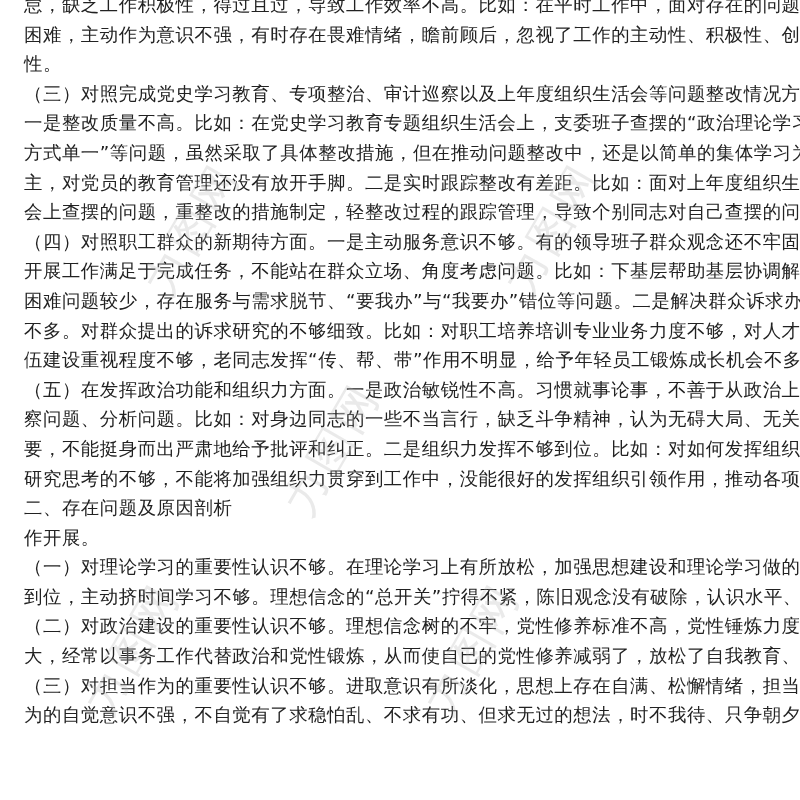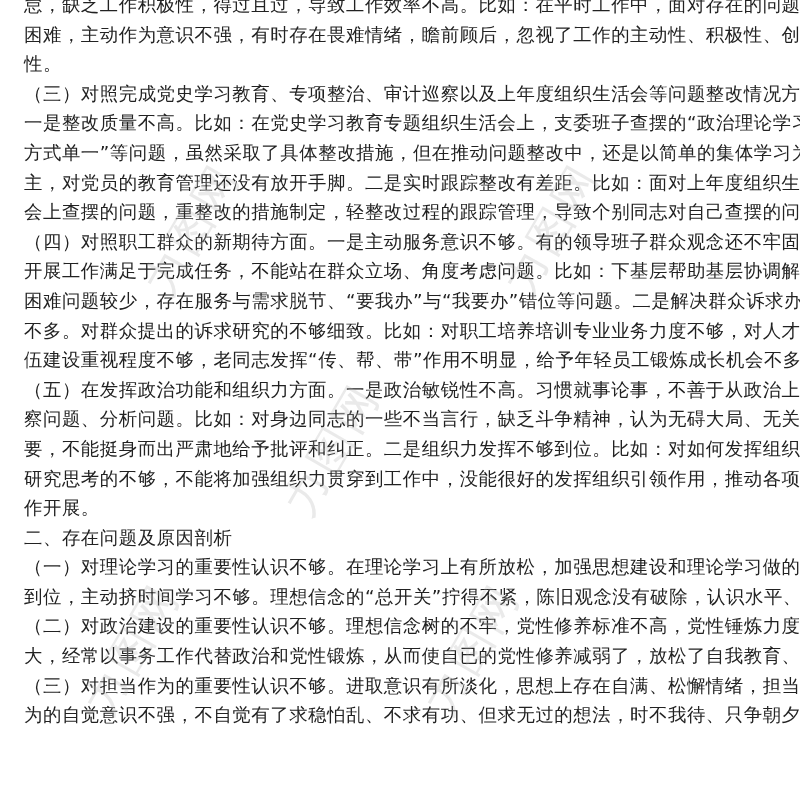--- a/index.html
+++ b/index.html
@@ -31,22 +31,22 @@
   <div class="line">会上查摆的问题，重整改的措施制定，轻整改过程的跟踪管理，导致个别同志对自己查摆的问题</div>
   <div class="line indent">（四）对照职工群众的新期待方面。一是主动服务意识不够。有的领导班子群众观念还不牢固，</div>
   <div class="line">开展工作满足于完成任务，不能站在群众立场、角度考虑问题。比如：下基层帮助基层协调解决</div>
   <div class="line">困难问题较少，存在服务与需求脱节、“要我办”与“我要办”错位等问题。二是解决群众诉求办法</div>
   <div class="line">不多。对群众提出的诉求研究的不够细致。比如：对职工培养培训专业业务力度不够，对人才队</div>
   <div class="line">伍建设重视程度不够，老同志发挥“传、帮、带”作用不明显，给予年轻员工锻炼成长机会不多。</div>
   <div class="line indent">（五）在发挥政治功能和组织力方面。一是政治敏锐性不高。习惯就事论事，不善于从政治上观</div>
   <div class="line">察问题、分析问题。比如：对身边同志的一些不当言行，缺乏斗争精神，认为无碍大局、无关紧</div>
   <div class="line">要，不能挺身而出严肃地给予批评和纠正。二是组织力发挥不够到位。比如：对如何发挥组织力</div>
   <div class="line">研究思考的不够，不能将加强组织力贯穿到工作中，没能很好的发挥组织引领作用，推动各项工</div>
+  <div class="line">二、存在问题及原因剖析</div>
   <div class="line">作开展。</div>
-  <div class="line">二、存在问题及原因剖析</div>
   <div class="line indent">（一）对理论学习的重要性认识不够。在理论学习上有所放松，加强思想建设和理论学习做的不</div>
   <div class="line">到位，主动挤时间学习不够。理想信念的“总开关”拧得不紧，陈旧观念没有破除，认识水平、境</div>
   <div class="line indent">（二）对政治建设的重要性认识不够。理想信念树的不牢，党性修养标准不高，党性锤炼力度不</div>
   <div class="line">大，经常以事务工作代替政治和党性锻炼，从而使自已的党性修养减弱了，放松了自我教育、自</div>
   <div class="line indent">（三）对担当作为的重要性认识不够。进取意识有所淡化，思想上存在自满、松懈情绪，担当作</div>
   <div class="line">为的自觉意识不强，不自觉有了求稳怕乱、不求有功、但求无过的想法，时不我待、只争朝夕的</div>
 
 </div>
 
 <div class="watermark" style="left:120px; top:200px;">力图网</div>

